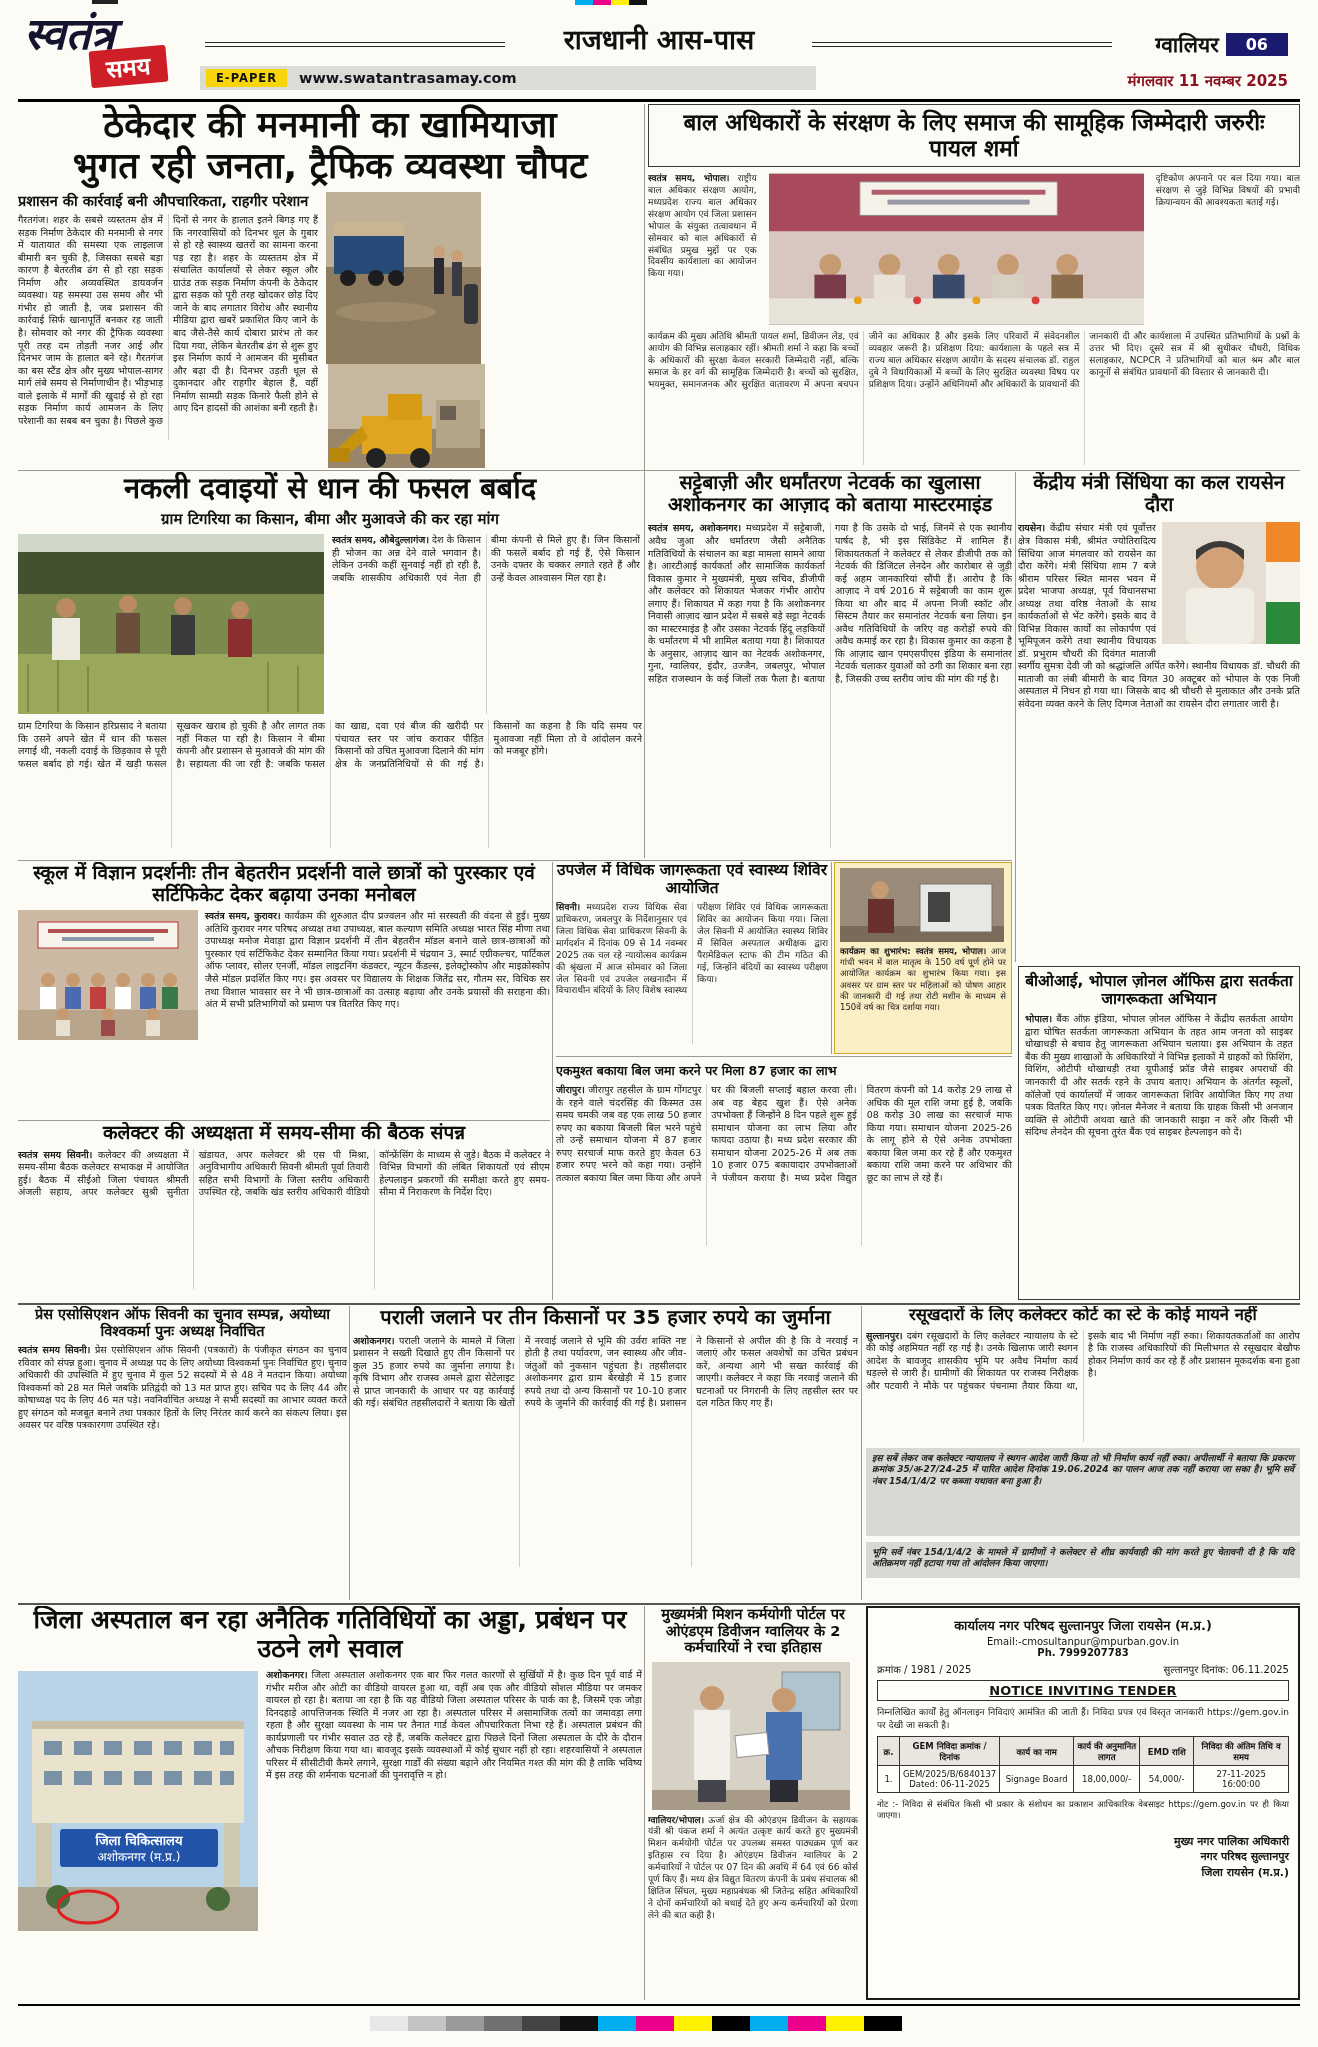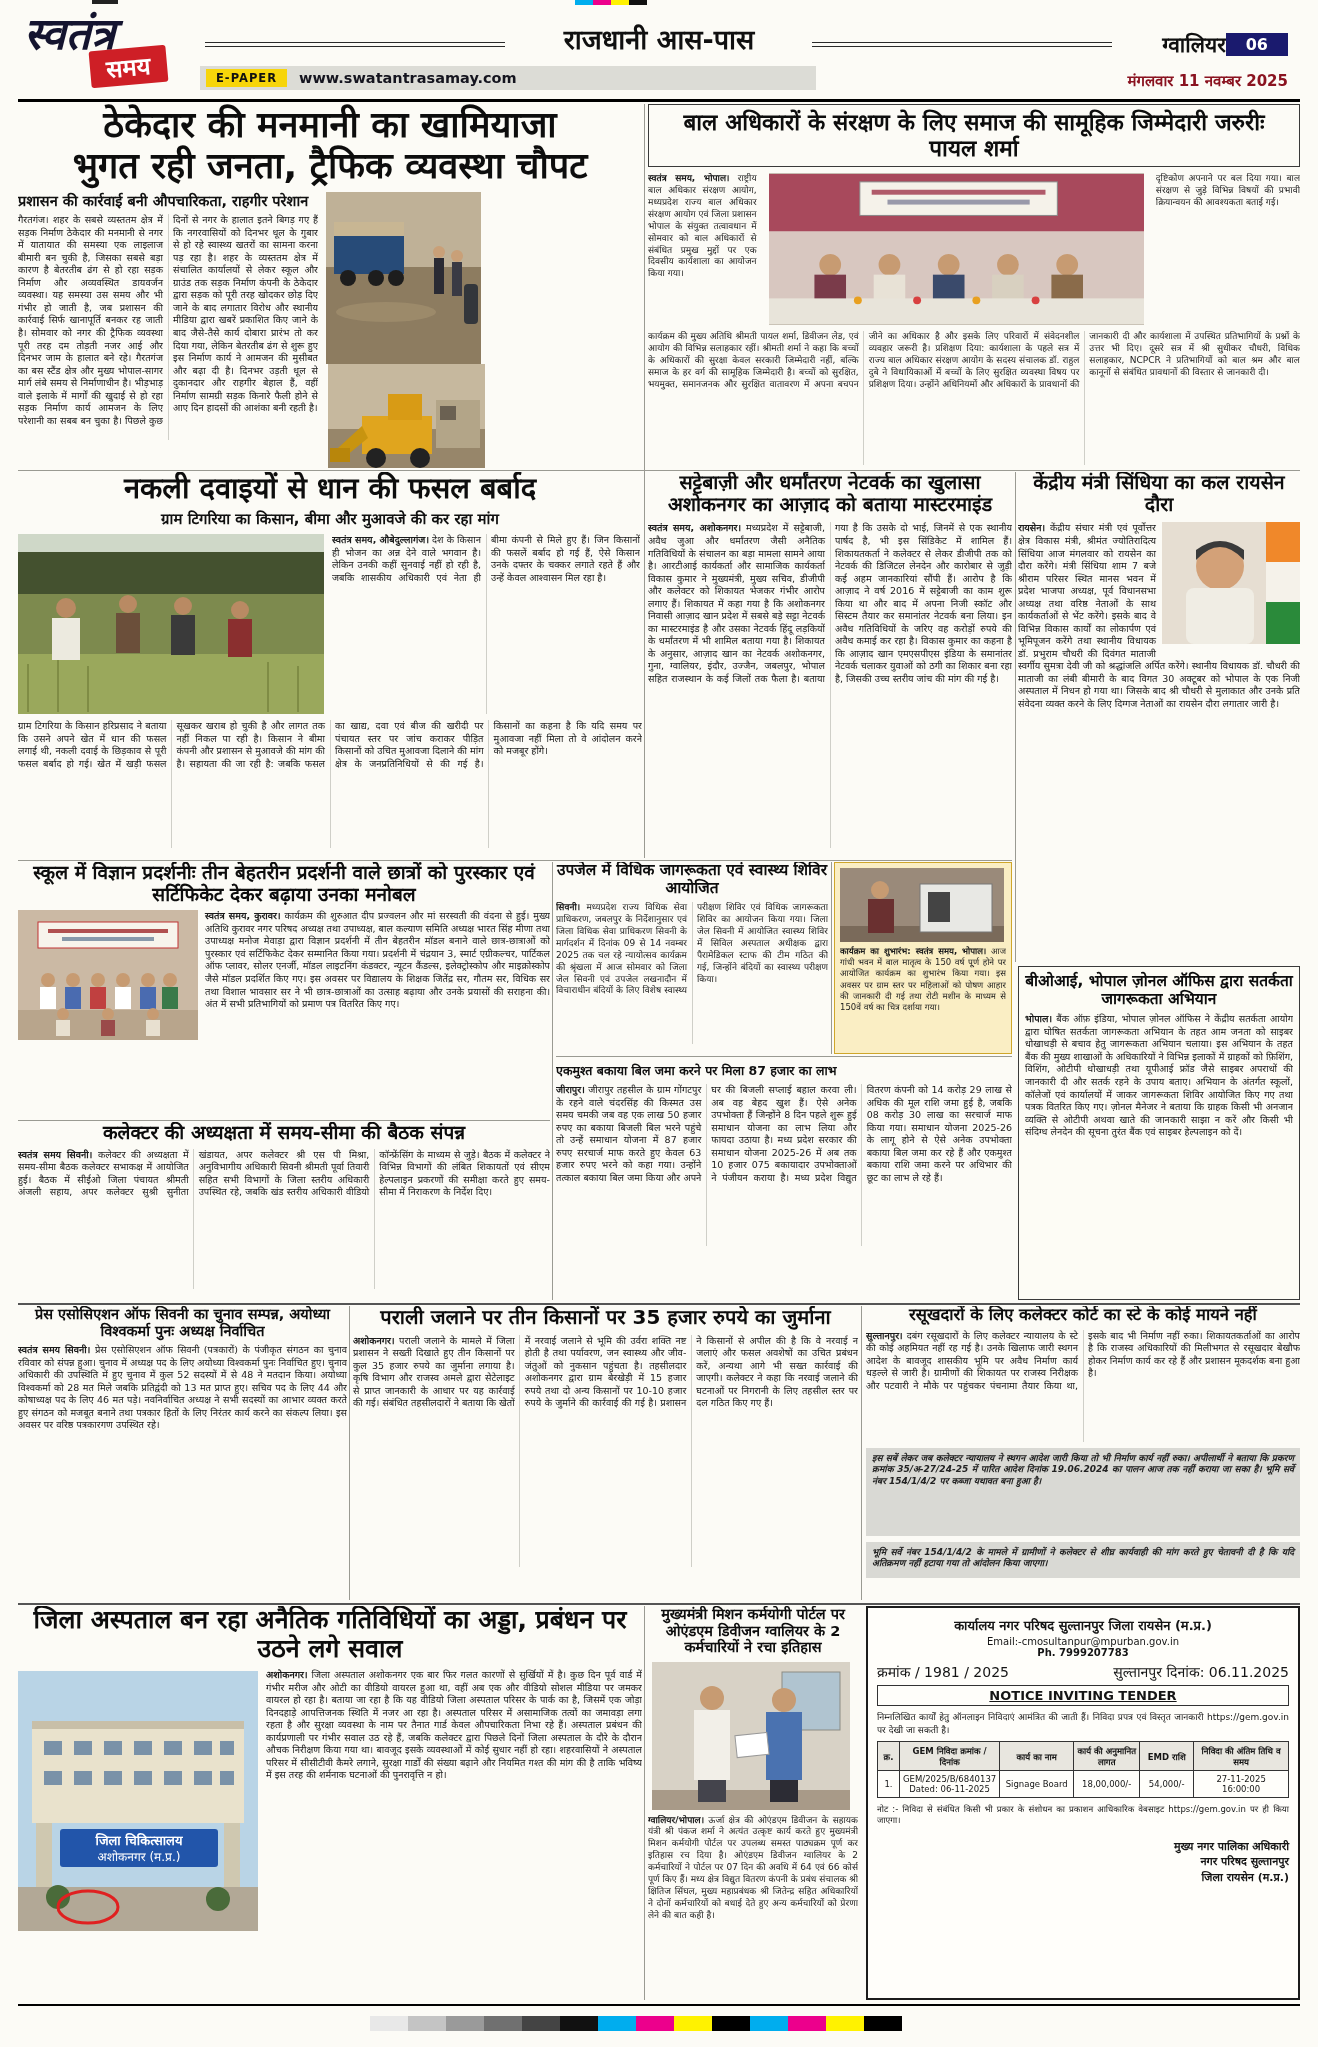--- a/index.html
+++ b/index.html
@@ -55,21 +55,21 @@
       <div style="width:18px;height:5px;background:#111"></div>
   </div>
 
   <div class="abs" style="left:24px;top:12px">
     <div class="logo-top">स्वतंत्र</div>
     <div class="logo-bottom">समय</div>
   </div>
   <div class="abs section-label" style="left:50%;top:20px;transform:translateX(-50%)">राजधानी आस-पास</div>
   <div class="abs dbl-line" style="left:205px;top:42px;width:300px"></div>
   <div class="abs dbl-line" style="left:812px;top:42px;width:300px"></div>
-  <div class="abs" style="right:30px;top:30px;display:flex;align-items:center;">
+  <div class="abs" style="right:30px;top:30px;display:flex;align-items:center;gap:7px">
     <span class="city-label">ग्वालियर</span>
     <span class="pageno">06</span>
   </div>
   <div class="abs epaper-band" style="left:200px;top:66px;width:616px;height:24px">
     <span class="epaper-chip">E-PAPER</span>
     <span class="site-url">www.swatantrasamay.com</span>
   </div>
   <div class="abs date-line" style="right:30px;top:70px">मंगलवार 11 नवम्बर 2025</div>
   <div class="abs" style="left:18px;top:99px;width:1282px;height:3px;background:#000"></div>
 
@@ -379,21 +379,21 @@
     <div class="body-text body-sm" style="height:170px;margin-top:5px">
       <span class="byline">ग्वालियर/भोपाल।</span>
       <span>ऊर्जा क्षेत्र की ओएंडएम डिवीजन के सहायक यंत्री श्री पंकज शर्मा ने अत्यंत उत्कृष्ट कार्य करते हुए मुख्यमंत्री मिशन कर्मयोगी पोर्टल पर उपलब्ध समस्त पाठ्यक्रम पूर्ण कर इतिहास रच दिया है। ओएंडएम डिवीजन ग्वालियर के 2 कर्मचारियों ने पोर्टल पर 07 दिन की अवधि में 64 एवं 66 कोर्स पूर्ण किए हैं। मध्य क्षेत्र विद्युत वितरण कंपनी के प्रबंध संचालक श्री क्षितिज सिंघल, मुख्य महाप्रबंधक श्री जितेन्द्र सहित अधिकारियों ने दोनों कर्मचारियों को बधाई देते हुए अन्य कर्मचारियों को प्रेरणा लेने की बात कही है।</span>
     </div>
   </div>
 
   <div class="art tender" style="left:866px;top:1606px;width:434px;height:394px">
     <div class="center" style="font-size:13px;font-weight:700">कार्यालय नगर परिषद सुल्तानपुर जिला रायसेन (म.प्र.)</div>
     <div class="center" style="font-size:10px;margin-top:2px">Email:-cmosultanpur@mpurban.gov.in</div>
     <div class="center" style="font-size:10px;font-weight:700">Ph. 7999207783</div>
-    <div style="display:flex;justify-content:space-between;font-size:14px;margin-top:4px">
+    <div style="display:flex;justify-content:space-between;font-size:10px;margin-top:4px">
       <span>क्रमांक / 1981 / 2025</span>
       <span>सुल्तानपुर दिनांक: 06.11.2025</span>
     </div>
     <div class="center" style="font-size:13px;font-weight:700;text-decoration:underline;margin-top:4px;border:1px solid #333;padding:2px">NOTICE INVITING TENDER</div>
     <div style="font-size:9px;margin-top:4px;text-align:justify">निम्नलिखित कार्यों हेतु ऑनलाइन निविदाएं आमंत्रित की जाती हैं। निविदा प्रपत्र एवं विस्तृत जानकारी https://gem.gov.in पर देखी जा सकती है।</div>
     <table>
       <thead>
         <tr>
           <th style="width:22px">क्र.</th>
           <th style="width:96px">GEM निविदा क्रमांक / दिनांक</th>

